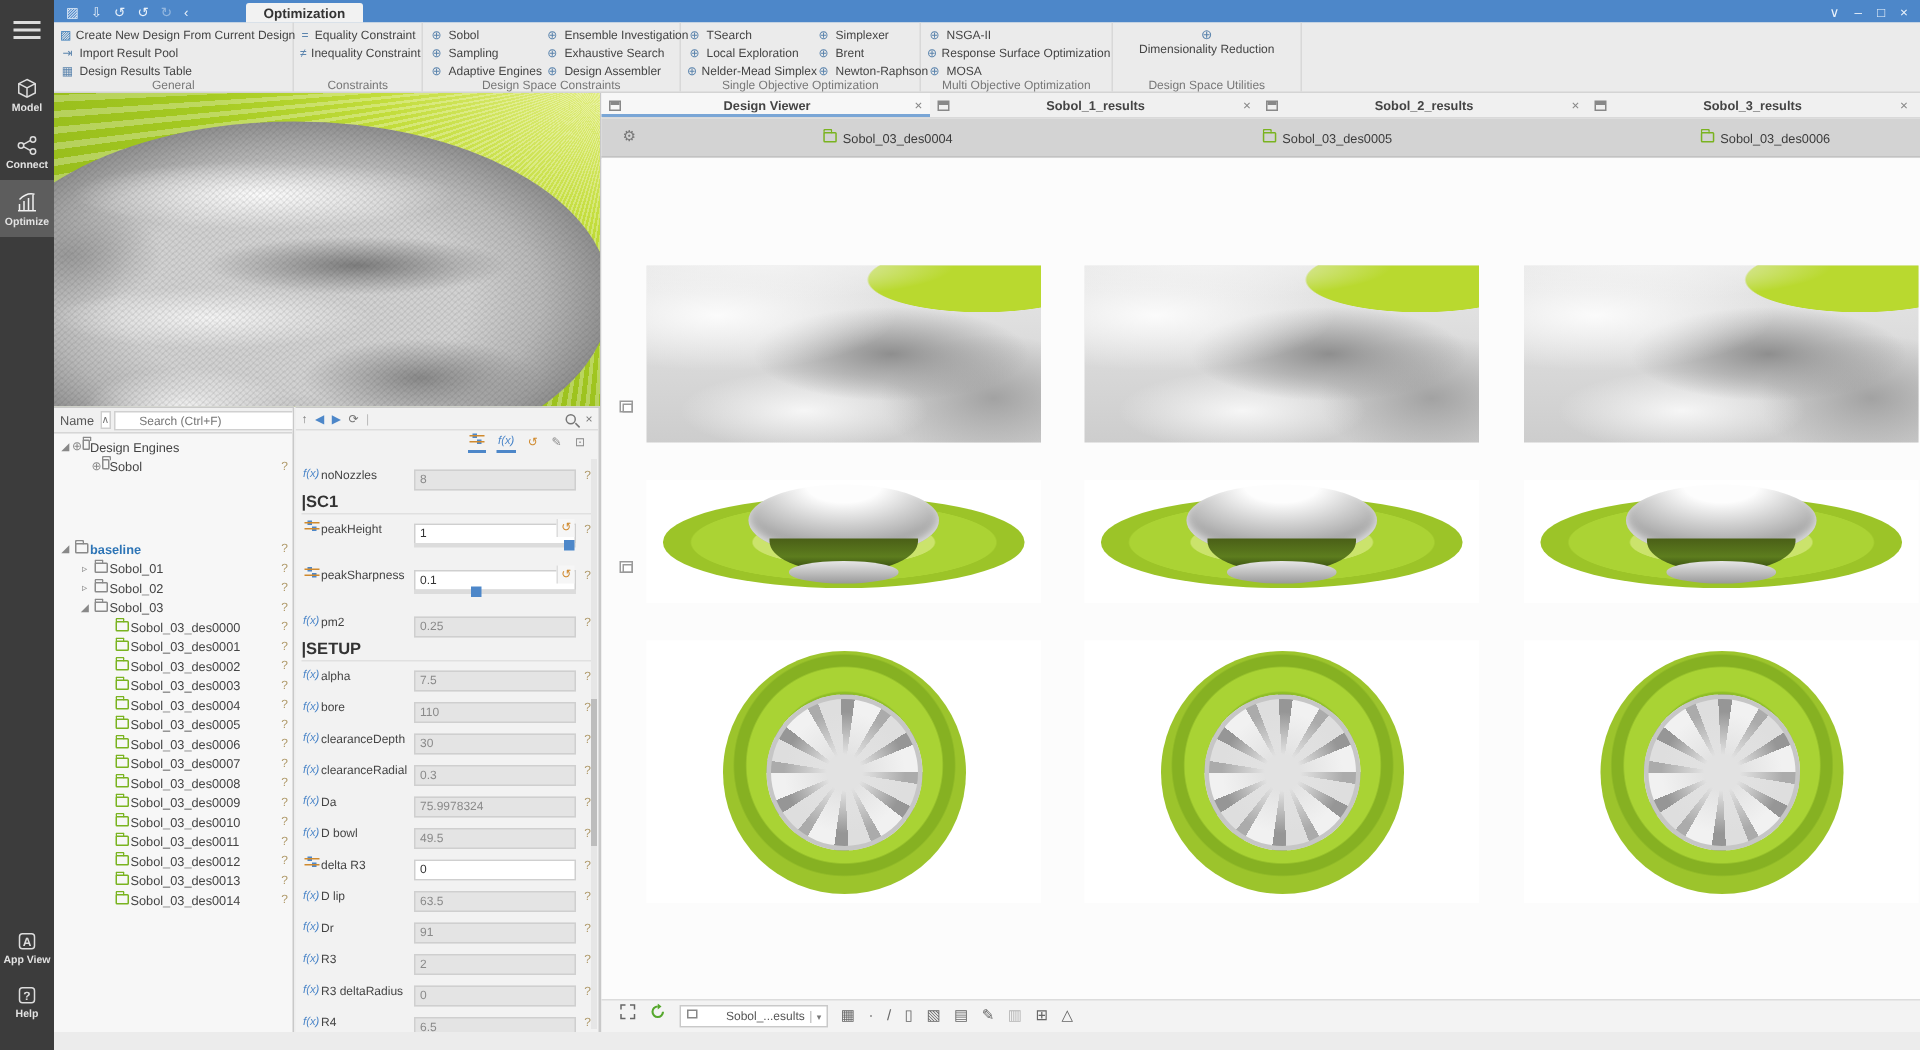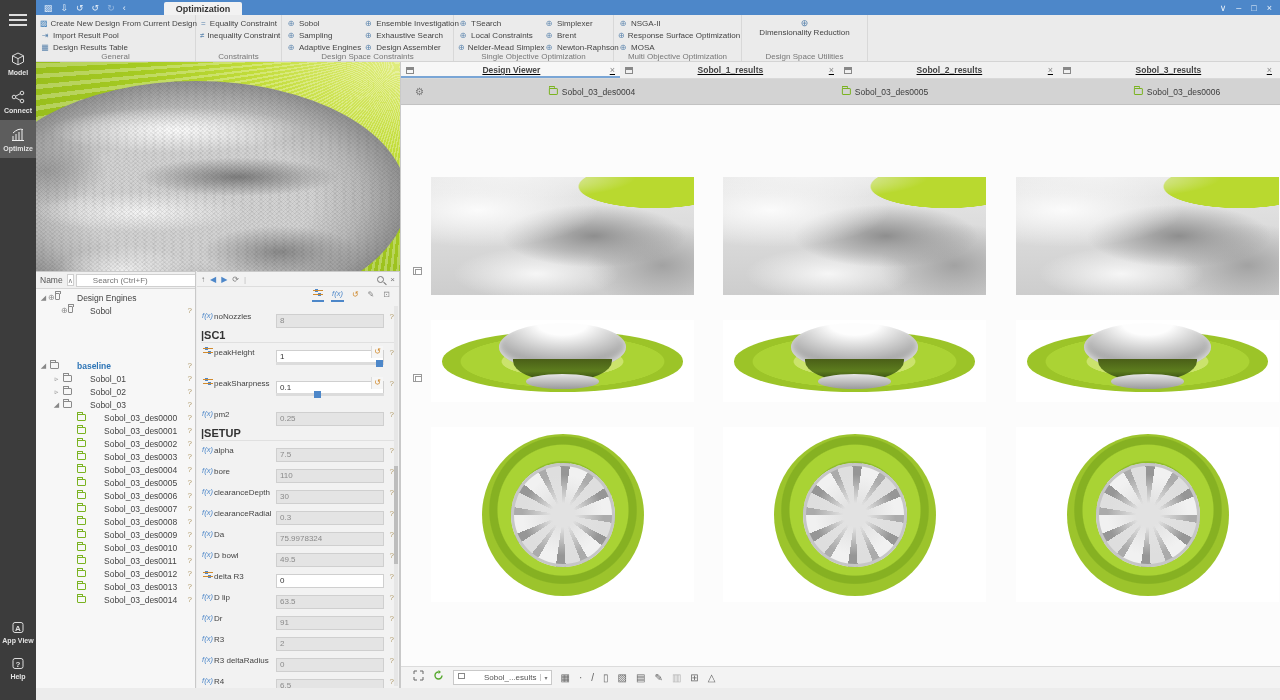--- a/index.html
+++ b/index.html
@@ -64,21 +64,21 @@
   .trow.gap { margin-top:42px; }
   .trow.d0 { padding-left:3px; } .trow.d1 { padding-left:16px; } .trow.d2 { padding-left:30px; }
   .texp { width:9px; font-size:7px; color:#888; text-align:center; }
   .trow.exp-open  .texp::before { content:"◢"; }
   .trow.exp-closed .texp::before { content:"▹"; }
   .ticon { width:12px; display:flex; justify-content:center; }
   .trow.icon-engine .ticon::before { content:"⊕"; color:#8a8a8a; font-size:8px; }
   .tfold { width:9px; height:7px; border:1px solid #8a8a8a; border-radius:1px; position:relative; }
   .tfold::before { content:""; position:absolute; left:-1px; top:-3px; width:4px; height:2px; border:1px solid #8a8a8a; border-bottom:none; border-radius:1px 1px 0 0; }
   .trow.icon-folder-green .tfold, .trow.icon-folder-green .tfold::before { border-color:#7ab320; }
-  .tlabel { flex:1; margin-left:17px; white-space:nowrap; overflow:hidden; }
+  .tlabel { flex:1; margin-left:0; white-space:nowrap; overflow:hidden; }
   .trow.sel .tlabel { color:#2e75b6; font-weight:bold; }
   .tq { font-size:8px; color:#b09a6a; }
 
   
   .parampanel { position:absolute; left:197px; top:271px; width:203px; height:417px; background:#f2f2f2; border-top:1px solid #c9c9c9; border-right:1px solid #c9c9c9; overflow:hidden; }
   .ptb1 { height:15px; display:flex; align-items:center; gap:5px; padding:0 4px; border-bottom:1px solid #ddd; font-size:8px; color:#777; }
   .ptb1 .blue { color:#4d87c9; }
   .ptb1 .sep { color:#bbb; }
   .ptb1-right { margin-left:auto; display:flex; align-items:center; gap:6px; }
   .magicon { width:7px; height:7px; border:1px solid #777; border-radius:50%; position:relative; display:inline-block; }
@@ -113,21 +113,21 @@
   .prow.has-slider .ptrack { display:block; }
   .phandle { position:absolute; top:-2px; width:7px; height:7px; background:#4d87c9; }
   .prow.pos-hi .phandle { left:calc(100% - 8px); }
   .prow.pos-lo .phandle { left:35%; }
   .pq { margin-left:auto; font-size:8px; color:#b09a6a; padding:3px 2px 0; }
   .pq::before { content:"?"; }
   .pscroll { position:absolute; right:1px; top:34px; bottom:2px; width:4px; background:#e6e6e6; }
   .pscroll .thumb { position:absolute; top:42%; height:26%; left:0; right:0; background:#bdbdbd; }
 
   
-  .rightpanel { position:absolute; left:400px; top:62px; width:880px; height:626px; background:#fbfbfb; border-left:1px solid #c9c9c9;text-decoration:underline; }
+  .rightpanel { position:absolute; left:400px; top:62px; width:880px; height:626px; background:#fbfbfb; border-left:1px solid #c9c9c9; }
   .tabbar { height:17px; background:#f0f0f0; display:flex; align-items:stretch; border-bottom:1px solid #d9d9d9; }
   .tab { width:219px; display:flex; align-items:center; font-size:8.5px; color:#444; font-weight:bold; cursor:pointer; position:relative; }
   .tab .tab-winicon { width:8px; height:7px; border:1px solid #888; margin:0 4px 0 5px; position:relative; flex:none; }
   .tab .tab-winicon::before { content:""; position:absolute; left:0; right:0; top:0; height:2px; background:#888; }
   .tab .tab-label { flex:1; text-align:center; white-space:nowrap; overflow:hidden; }
   .tab .tab-close { color:#888; font-weight:normal; font-size:9px; padding:0 5px; cursor:pointer; }
   .tab.active { background:#f7f7f7; }
   .tab.active::after { content:""; position:absolute; left:0; right:0; bottom:0; height:2px; background:#7aa6d6; }
   .colheader { height:26px; background:#d3d3d3; border-bottom:1px solid #c2c2c2; position:relative; display:flex; align-items:center; }
   .gearicon { position:absolute; left:14px; top:7px; width:11px; height:11px; color:#777; font-size:10px; line-height:11px; cursor:pointer; }
@@ -287,21 +287,21 @@
     <div class="rgroup" style="width:160px">
       <div class="rcols">
         <div class="ritems" style="width:84px">
 
         <div class="ritem">
               <span class="ric">⊕</span>
               <span>TSearch</span>
             </div>
             <div class="ritem">
               <span class="ric">⊕</span>
-              <span>Local Constraints</span>
+              <span>Local Exploration</span>
             </div>
             <div class="ritem">
               <span class="ric">⊕</span>
               <span>Nelder-Mead Simplex</span>
             </div>
           </div>
         <div class="ritems">
 
         <div class="ritem">
               <span class="ric">⊕</span>

